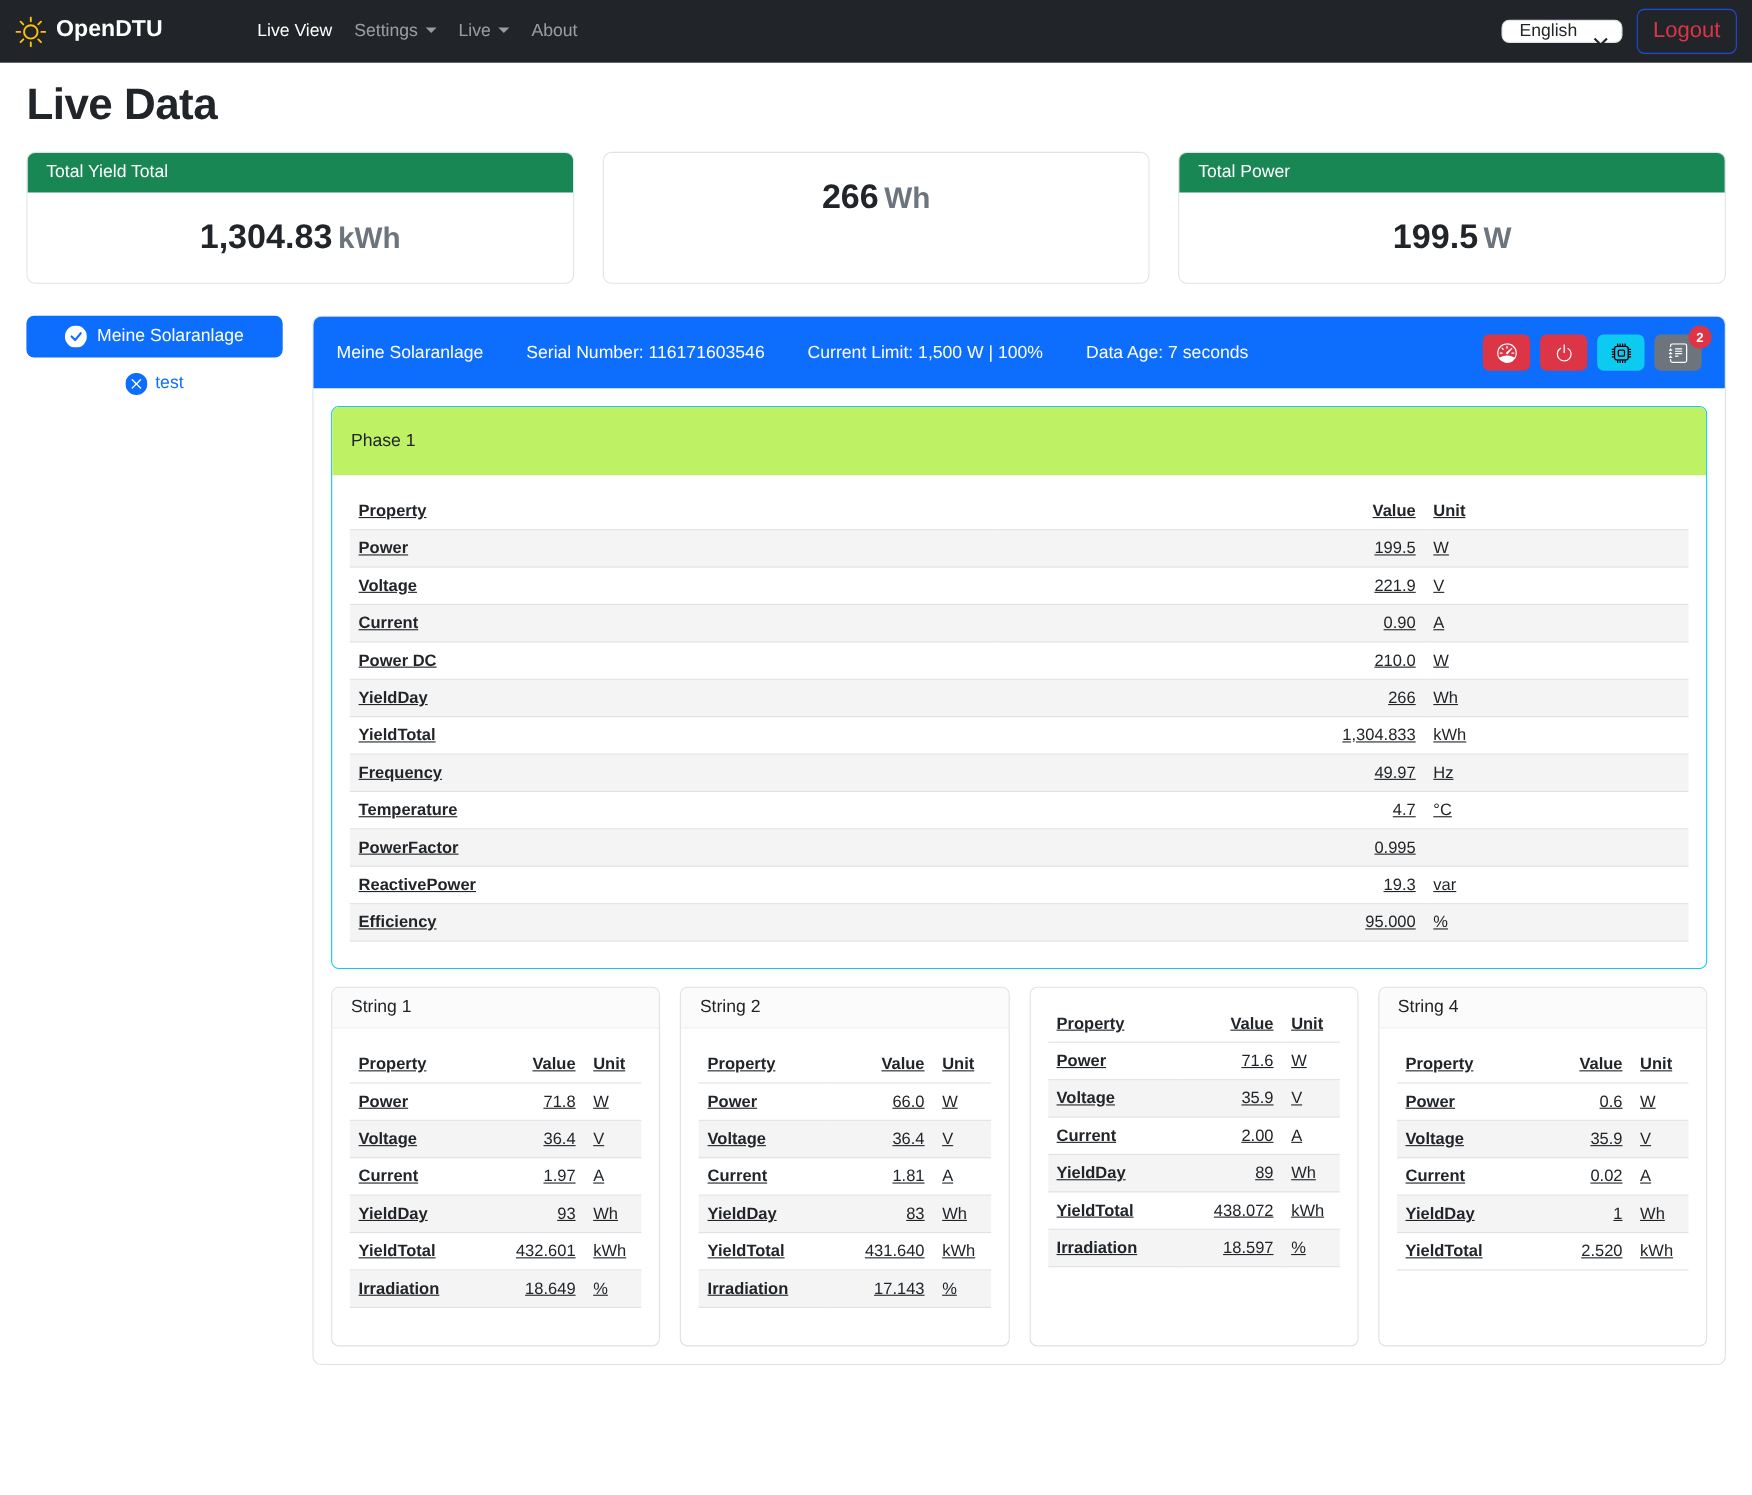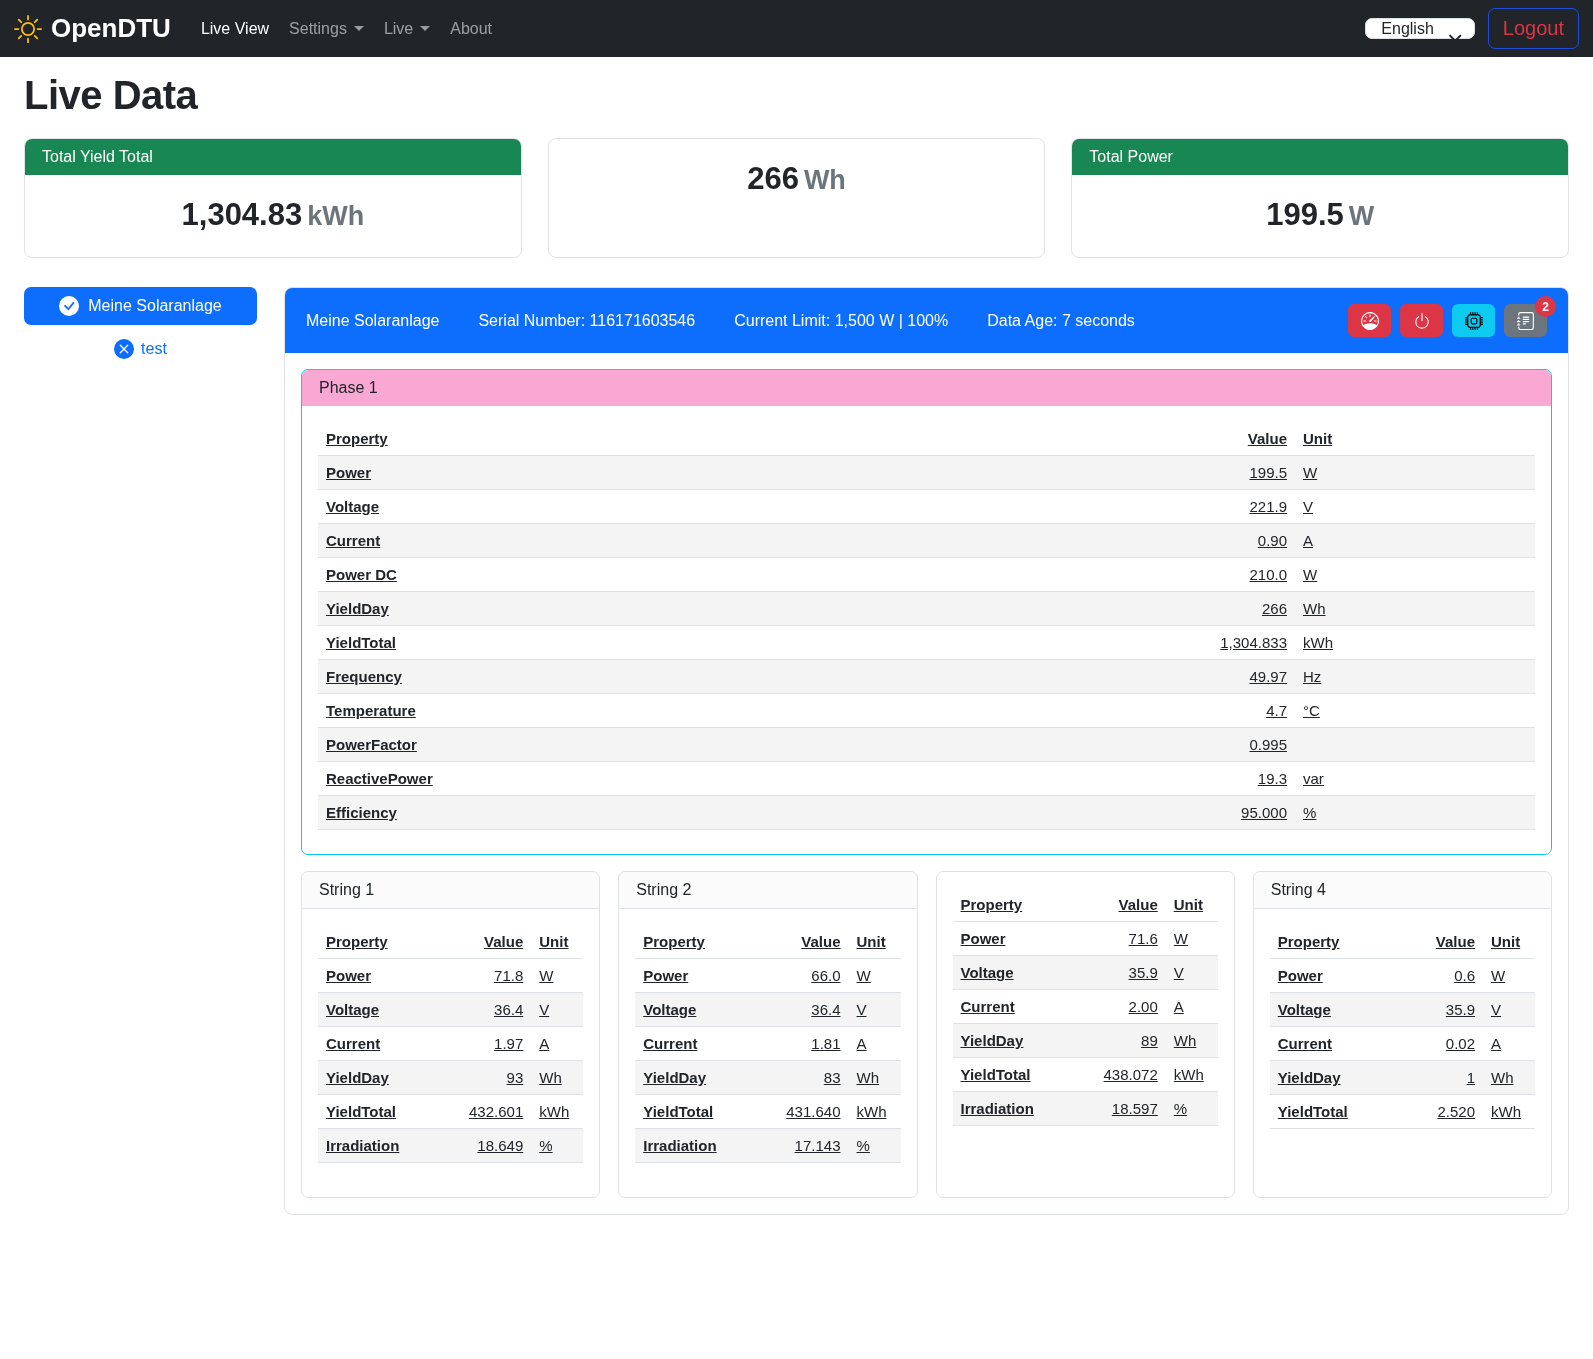--- a/index.html
+++ b/index.html
@@ -3,23 +3,23 @@
 <meta charset="utf-8">
 <style>
   * { box-sizing: border-box; }
   html,body { margin:0; padding:0; }
   body {
     width: 1593px; min-height: 1359px; background:#fff;
     font-family: "Liberation Sans", sans-serif; color:#212529;
   }
   
   .navbar { background:#212529; height:57px; display:flex; align-items:center; padding:0 14px; }
-  .brand { display:flex; align-items:center; gap:9px; color:#fff; font-size:26px; font-weight:600; margin-right:22px; cursor:pointer; }
+  .brand { display:flex; align-items:flex-start; gap:9px; color:#fff; font-size:21px; font-weight:600; margin-right:38px; cursor:pointer; }
   .brand .sun { display:flex; color:#ffc107; }
-  .nav-links { display:flex; align-items:flex-end; gap:4px; }
+  .nav-links { display:flex; align-items:flex-end; gap:4px;margin-left:40px; }
   .nav-item { font-size:16px; padding:8px 8px; color:rgba(255,255,255,.55); cursor:pointer; white-space:nowrap; }
   .nav-item.active { color:#fff; }
   .caret::after { content:""; display:inline-block; margin-left:7px; vertical-align:3px;
     border-top:5px solid currentColor; border-left:5px solid transparent; border-right:5px solid transparent; }
   .nav-spacer { flex:1; }
   .lang-select { position:relative; background:#fff; border:1px solid #dee2e6; border-radius:7px; height:21px;
     display:flex; align-items:center; padding:0 40px 0 15px; font-size:16px; color:#212529; margin-right:13px; cursor:pointer; }
   .sel-chev { position:absolute; right:15px; top:13px; width:9px; height:9px;
     border-right:2px solid #212529; border-bottom:2px solid #212529; transform:rotate(45deg) translateY(-1px); }
   .logout-btn { border:1px solid #1d4ed8; color:#dc3545; background:transparent; border-radius:7px;
@@ -51,21 +51,21 @@
   .hbtn { width:43px; height:33px; border-radius:6px; display:flex; align-items:center; justify-content:center;
     border:none; position:relative; cursor:pointer; }
   .hbtn.danger { background:#dc3545; color:#fff; }
   .hbtn.info { background:#0dcaf0; color:#000; }
   .hbtn.secondary { background:#6c757d; color:#fff; }
   .badge-count { position:absolute; top:-8px; right:-9px; min-width:21px; height:21px; border-radius:11px;
     background:#dc3545; color:#fff; font-size:12px; font-weight:700; display:flex; align-items:center; justify-content:center; }
 
   .inverter-body { padding:16px; }
   .phase-panel { border:1px solid #0dcaf0; border-radius:7px; overflow:hidden; background:#fff; }
-  .phase-header { background:#f9a8d4; color:#212529; padding:9px 17px; font-size:16px; }
+  .phase-header { background:#bef264; color:#212529; padding:22px 17px; font-size:16px; }
   .phase-body { padding:16px 16px 24px; }
 
   table { width:100%; border-collapse:collapse; font-size:15px;text-decoration:underline; }
   th, td { padding:8px 8px; border-bottom:1px solid #dee2e6; text-align:left; vertical-align:middle; }
   thead th { font-weight:700; }
   td:first-child { font-weight:700; }
   th:nth-child(2), td:nth-child(2) { text-align:right; }
   .phase-table th:nth-child(3), .phase-table td:nth-child(3) { width:240px; }
   .string-table th:nth-child(3), .string-table td:nth-child(3) { width:52px; }
   .phase-table tbody tr:nth-child(odd) { background:rgba(33,37,41,.05); }

